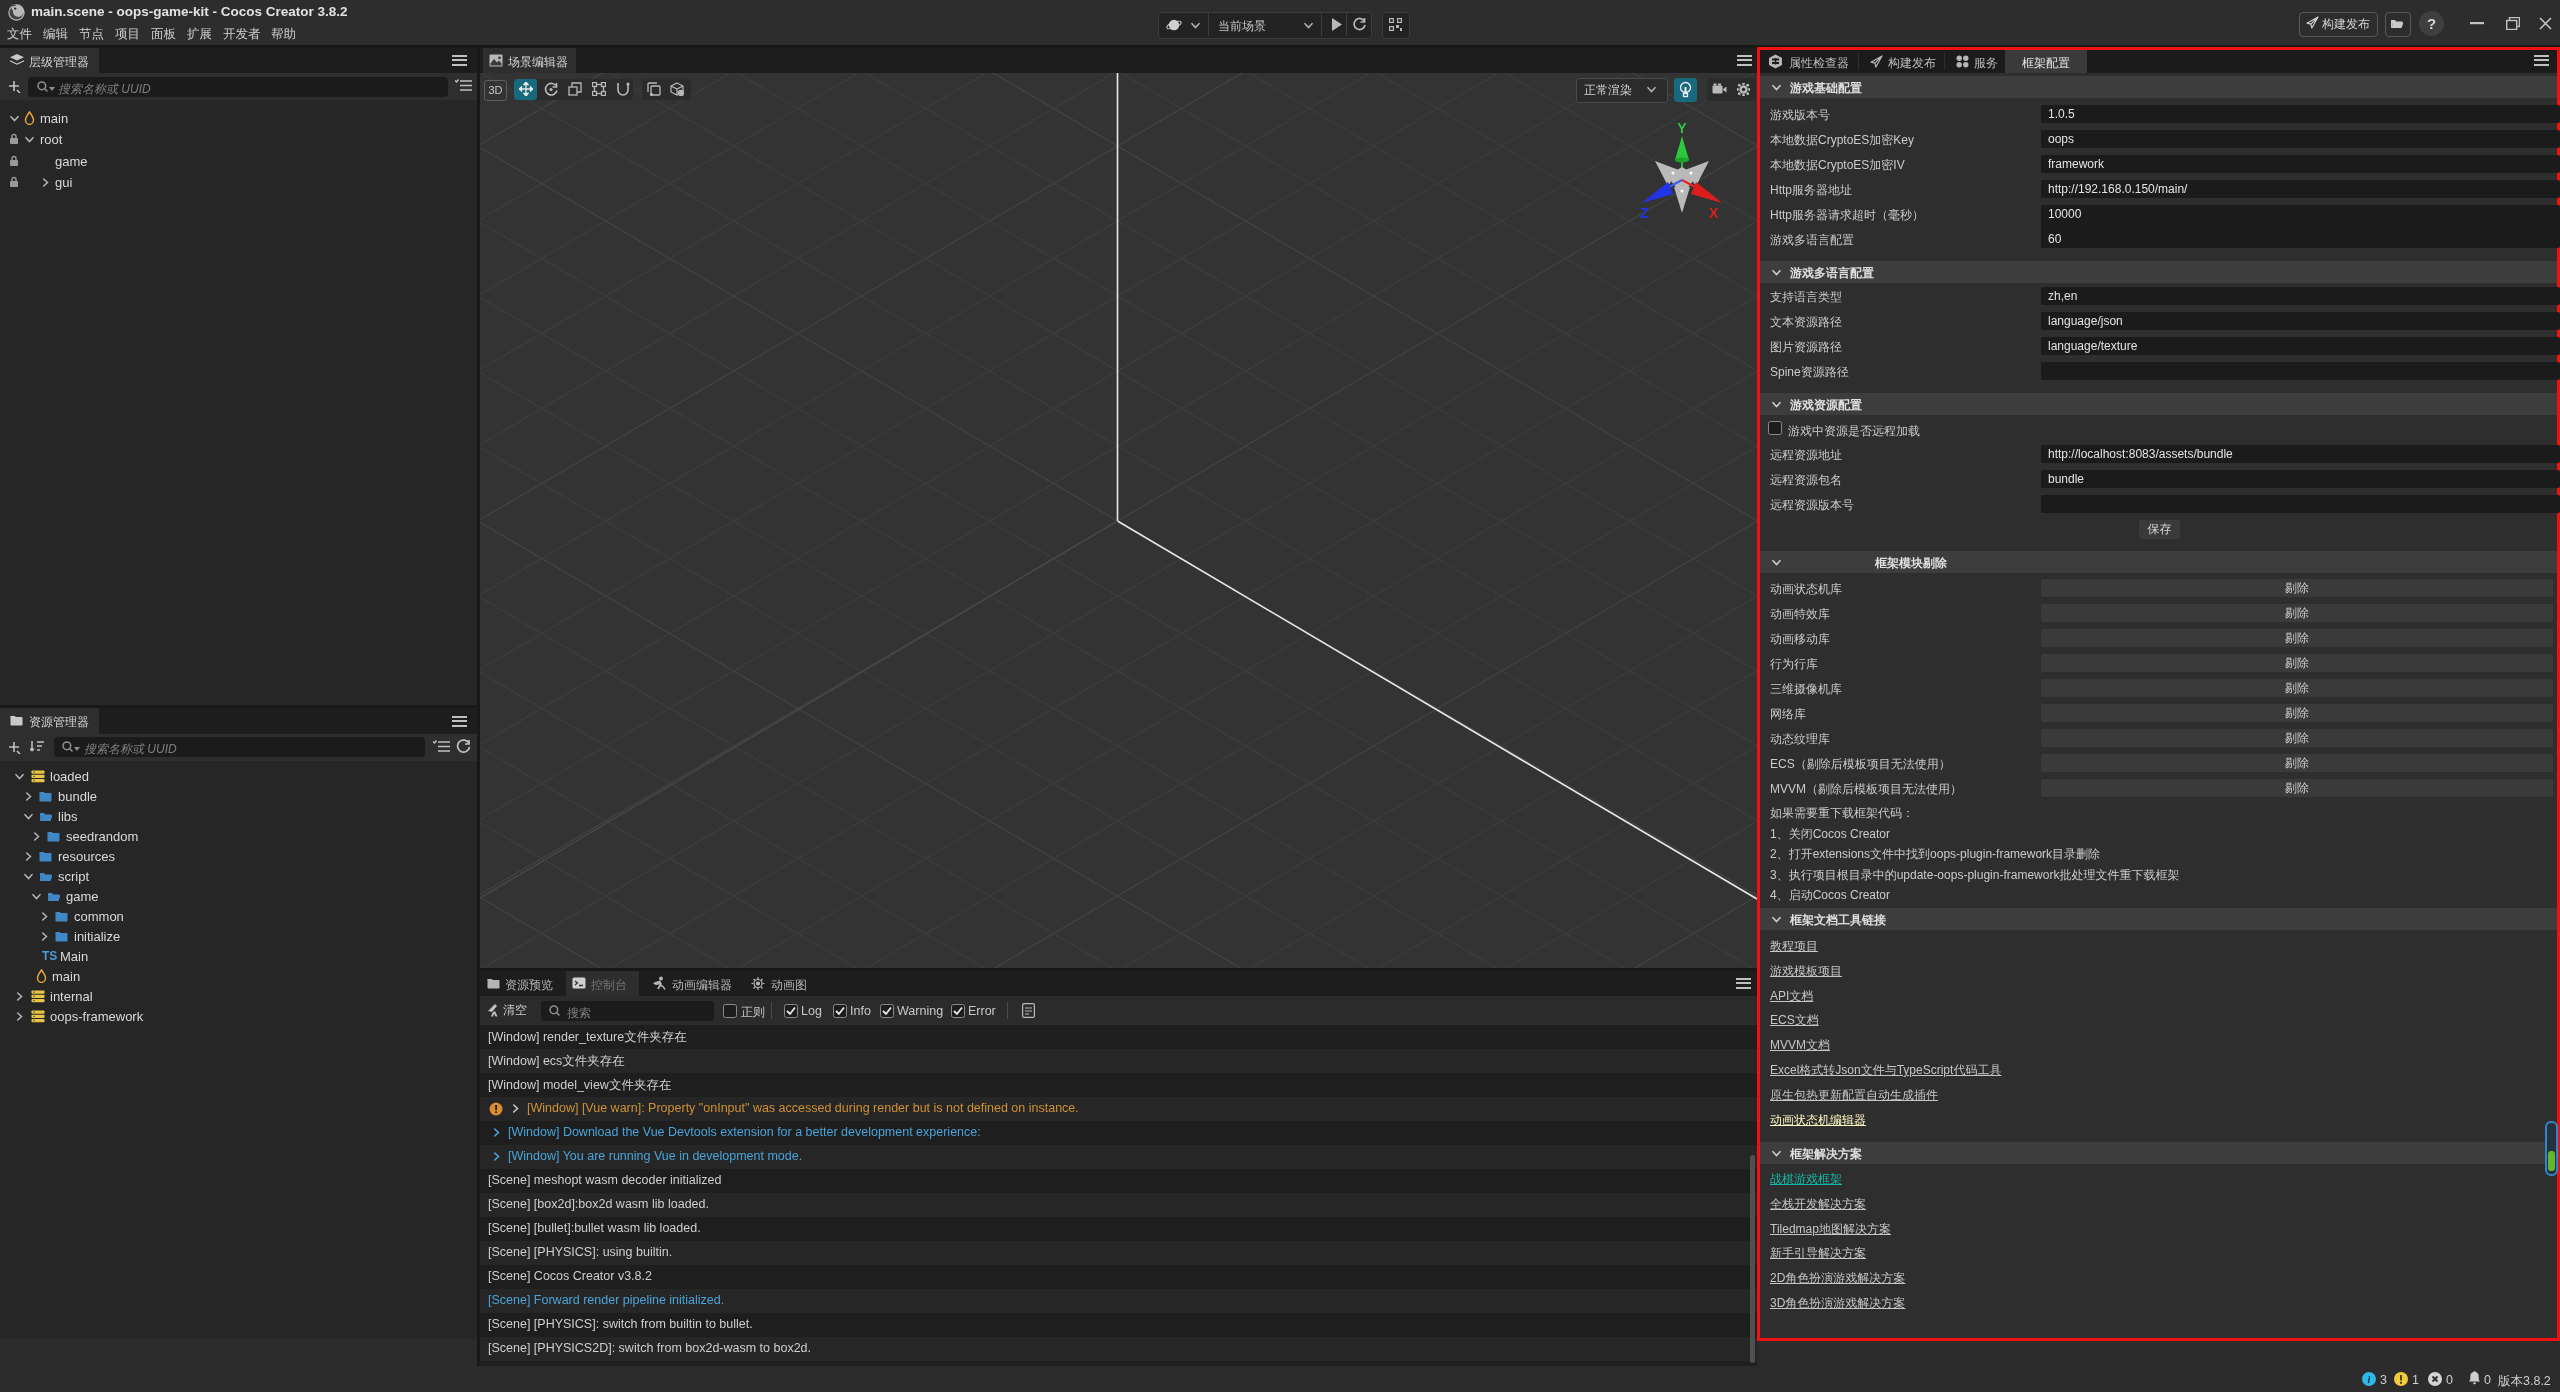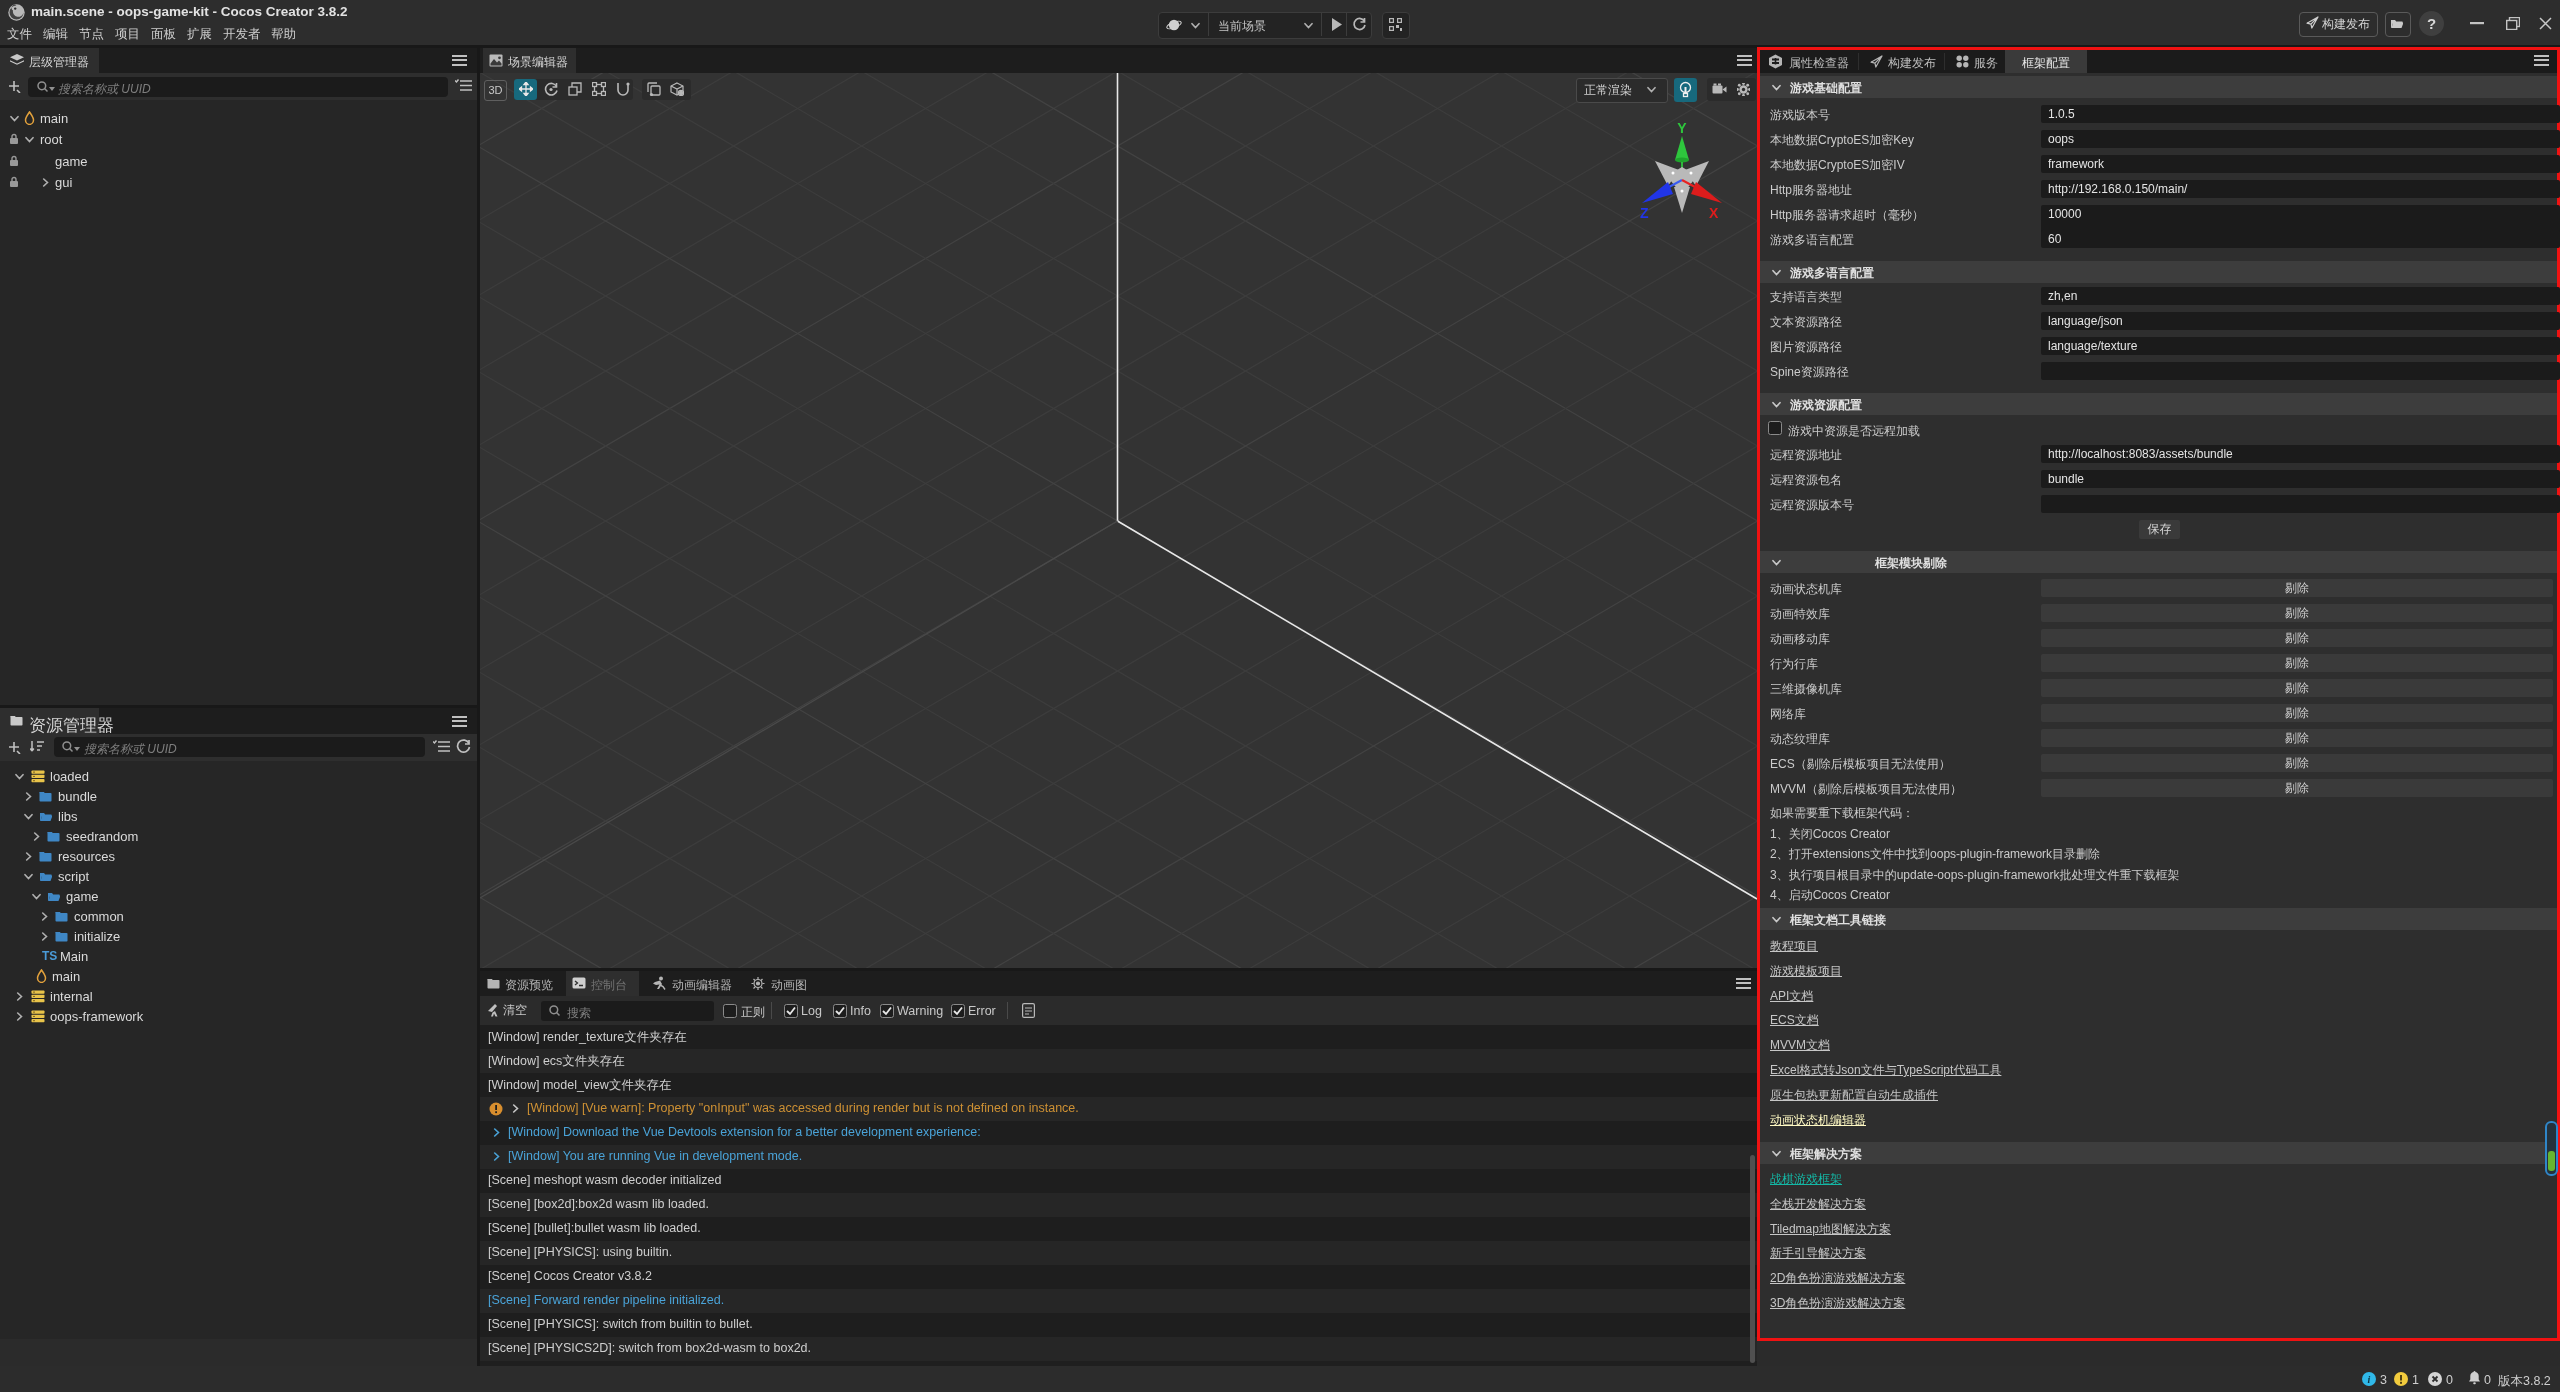--- a/index.html
+++ b/index.html
@@ -142,21 +142,21 @@
 <svg class="a" style="left:41px;top:178px;" width="9" height="9" viewBox="0 0 9 9">
     <path d="M2.6999999999999997 1 L6.4799999999999995 4.5 L2.6999999999999997 8" stroke="#b0b0b0" stroke-width="1.6" fill="none" stroke-linecap="round"></path>
   </svg>
 <div class="a" style="left:55px;top:175px;white-space:nowrap;font-size:13px;color:#dadada">gui</div>
 <div class="a" style="left:0px;top:708px;width:477px;height:26px;background:#1d1d1d"></div>
 <div class="a" style="left:0px;top:708px;width:99px;height:26px;background:#2e2e2e"></div>
 <svg class="a" style="left:10px;top:715px;" width="13" height="11" viewBox="0 0 13 11">
     <rect x="0.5" y="2" width="12" height="8.5" rx="0.8" fill="#c9c9c9"></rect>
     <path d="M0.5 3 V2.2 A0.7 0.7 0 0 1 1.2 1 H5 l1 1.4 H0.5Z" fill="#c9c9c9"></path>
   </svg>
-<div class="a" style="left:29px;top:714px;white-space:nowrap;font-size:17px;color:#d5d5d5">资源管理器</div>
+<div class="a" style="left:29px;top:714px;white-space:nowrap;font-size:12px;color:#d5d5d5">资源管理器</div>
 <svg class="a" style="left:452px;top:716px;" width="15" height="11" viewBox="0 0 15 11">
     <rect width="15" height="2" fill="#c0c0c0"></rect>
     <rect y="4" width="15" height="2" fill="#c0c0c0"></rect>
     <rect y="9" width="15" height="2" fill="#c0c0c0"></rect>
   </svg>
 <div class="a" style="left:0px;top:734px;width:477px;height:27px;background:#2e2e2e"></div>
 <svg class="a" style="left:7px;top:740px;" width="14" height="14" viewBox="0 0 14 14">
     <path d="M7 2 V12 M2 7 H12" stroke="#c0c0c0" stroke-width="1.6"></path>
     <path d="M10 11 l3 3" stroke="#c0c0c0" stroke-width="1.6"></path>
   </svg>

